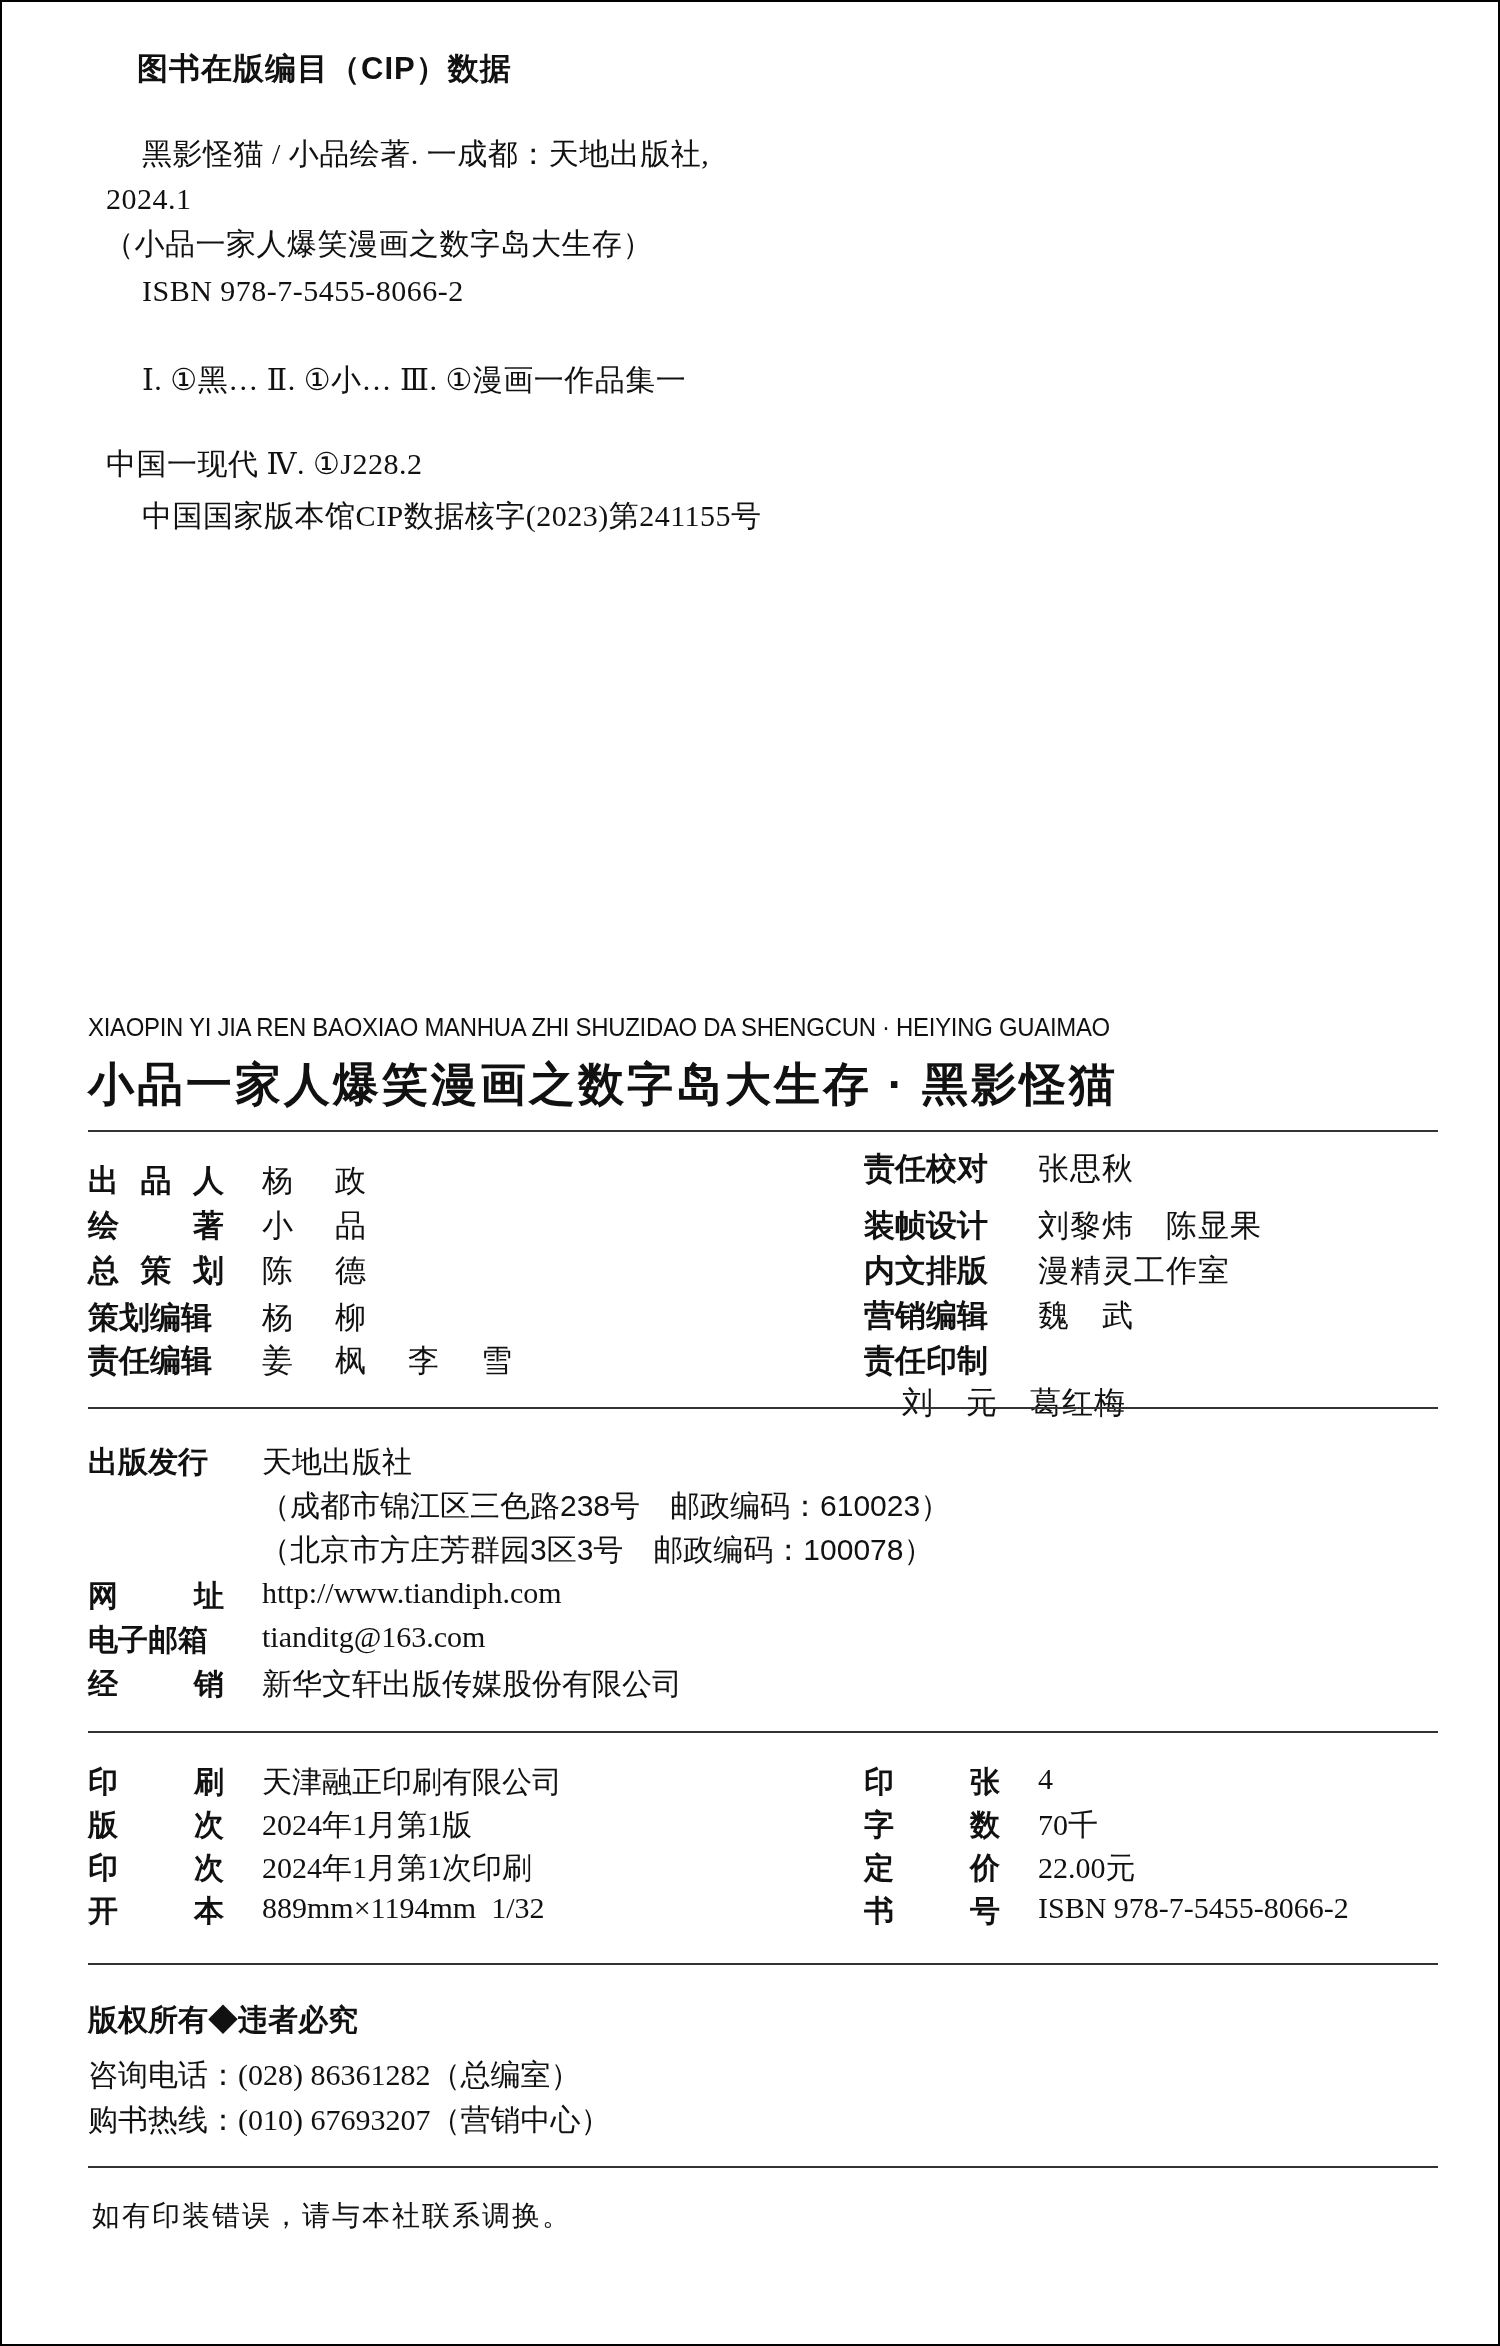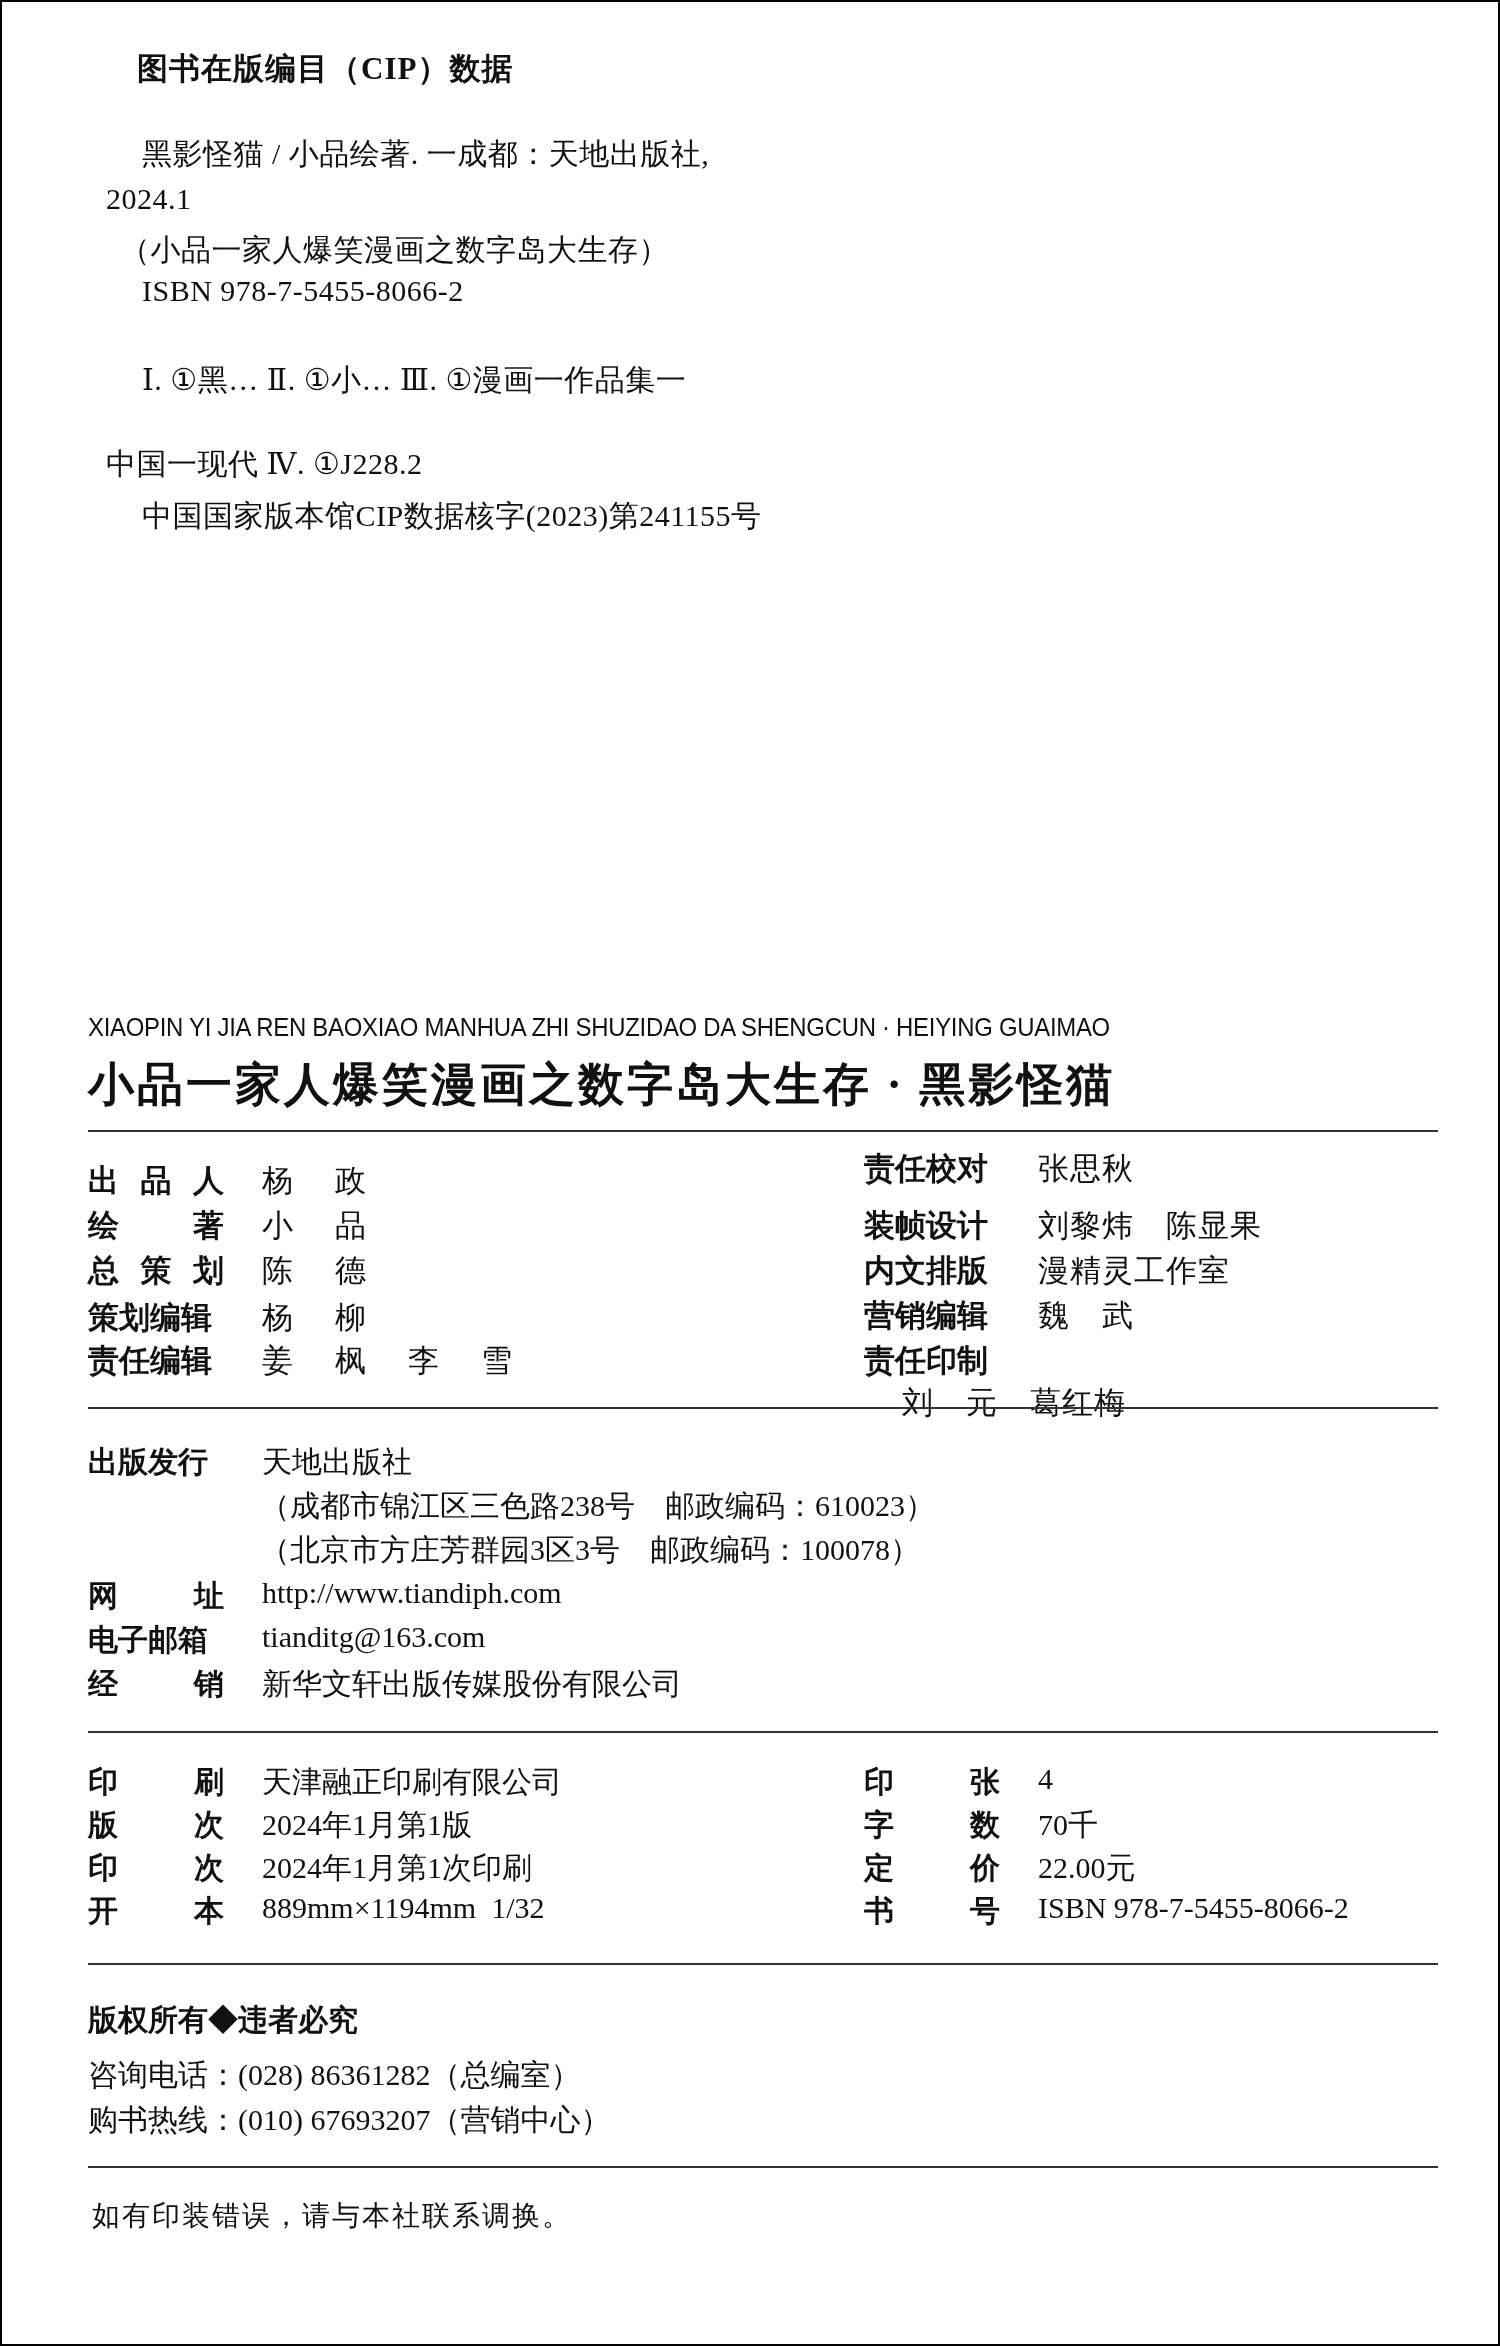--- a/index.html
+++ b/index.html
@@ -1,20 +1,20 @@
 <!DOCTYPE html>
 <html><head>
 <meta charset="utf-8">
 <style>
   html, body { margin: 0; padding: 0; background: #ffffff; }
   body { width: 1500px; height: 2346px; position: relative; overflow: hidden; color: #111; }
   .page { position: absolute; left: 0; top: 0; width: 1496px; height: 2342px; border: 2px solid #000; background: #fff; }
   .abs { position: absolute; white-space: nowrap; }
   .serif { font-family: "Liberation Serif", "DejaVu Serif", serif; }
-  .sans { font-family: Liberation Serif, serif; }
+  .sans { font-family: Liberation Sans, sans-serif; }
   .bold { font-weight: bold; }
 
   .cip-heading { left: 135px; top: 46px; font-size: 31px; font-weight: bold; letter-spacing: 1px; }
   .cip-line { font-size: 30px; letter-spacing: 0.5px; }
 
   .title-pinyin { left: 86px; top: 1010px; font-size: 26px; font-family: "Liberation Sans", sans-serif; letter-spacing: -0.3px; transform: scaleX(0.92); transform-origin: left; }
   .title-cn { left: 86px; top: 1052px; font-size: 46px; font-weight: bold; letter-spacing: 3px; }
 
   .rule { position: absolute; left: 86px; width: 1350px; height: 0; border-top: 2.5px solid #333; }
 
@@ -32,21 +32,21 @@
   .notice { left: 90px; top: 2195px; font-size: 28px; letter-spacing: 2px; }
 </style>
 </head>
 <body>
 
 <div class="page">
 
   <div class="abs cip-heading sans">图书在版编目（CIP）数据</div>
   <div class="abs cip-line serif" style="left:140px;top:132px;">黑影怪猫 / 小品绘著. 一成都：天地出版社,</div>
   <div class="abs cip-line serif" style="left:104px;top:180px;">2024.1</div>
-  <div class="abs cip-line serif" style="left:118px;top:222px;margin-top:6px;">（小品一家人爆笑漫画之数字岛大生存）</div>
+  <div class="abs cip-line serif" style="left:102px;top:222px;">（小品一家人爆笑漫画之数字岛大生存）</div>
   <div class="abs cip-line serif" style="left:140px;top:272px;">ISBN 978-7-5455-8066-2</div>
   <div class="abs cip-line serif" style="left:140px;top:358px;">Ⅰ. ①黑…  Ⅱ. ①小…  Ⅲ. ①漫画一作品集一</div>
   <div class="abs cip-line serif" style="left:104px;top:406px;margin-top:36px;">中国一现代  Ⅳ. ①J228.2</div>
   <div class="abs cip-line serif" style="left:140px;top:494px;">中国国家版本馆CIP数据核字(2023)第241155号</div>
 
   <div class="abs title-pinyin">XIAOPIN YI JIA REN BAOXIAO MANHUA ZHI SHUZIDAO DA SHENGCUN · HEIYING GUAIMAO</div>
   <div class="abs title-cn sans">小品一家人爆笑漫画之数字岛大生存 · 黑影怪猫</div>
 
   <div class="rule" style="top:1128px;"></div>
 

